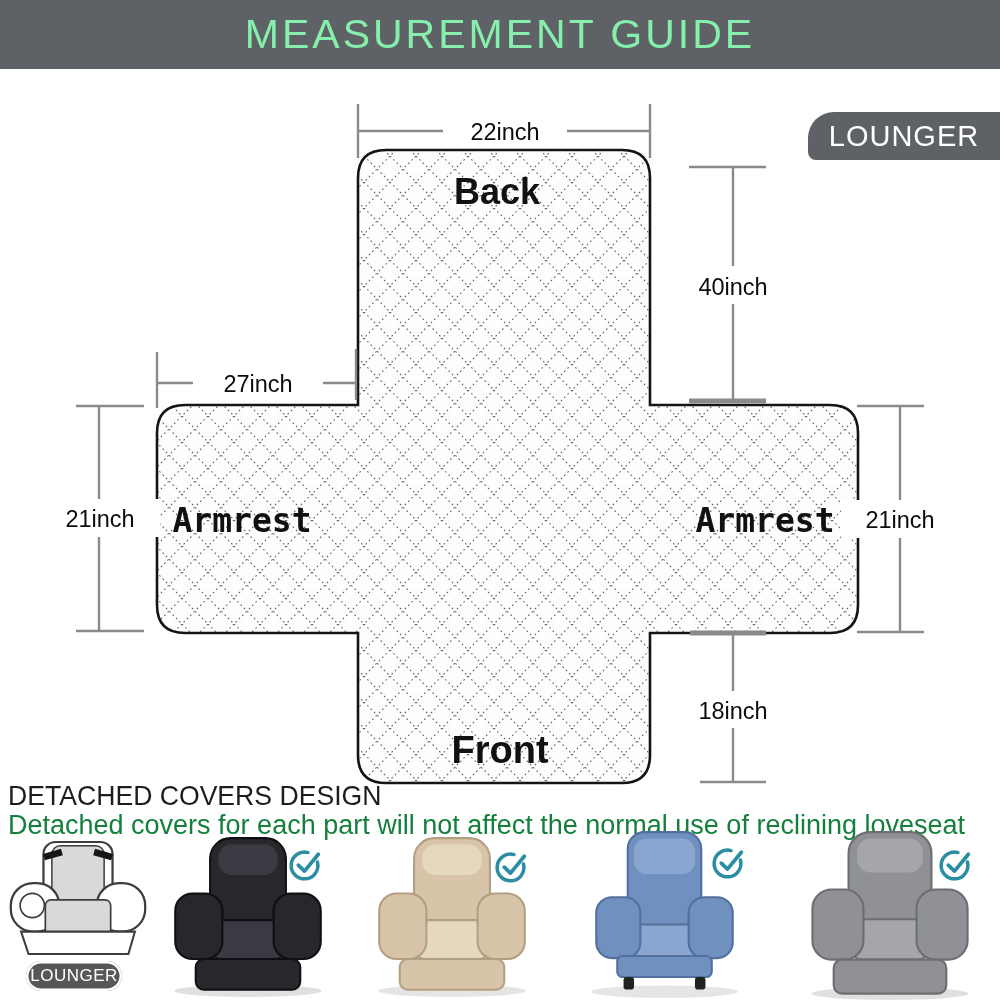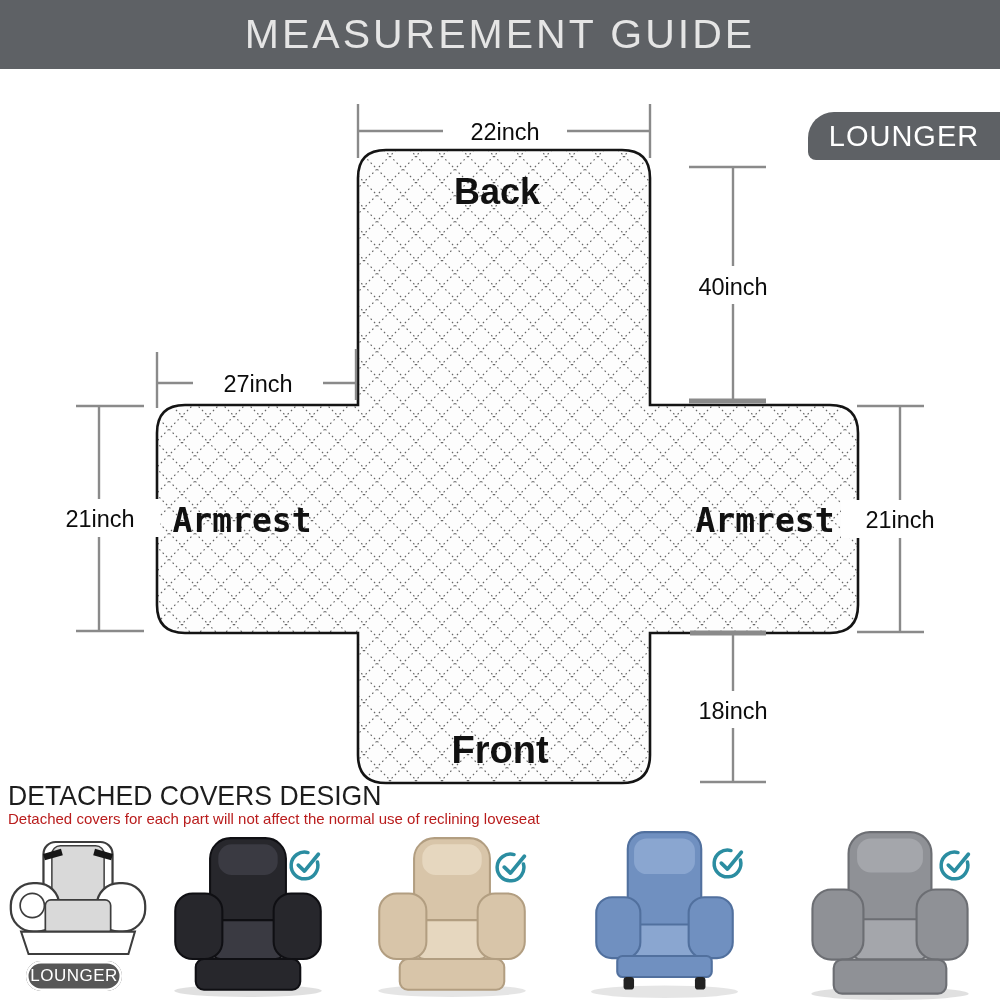--- a/index.html
+++ b/index.html
@@ -2,40 +2,40 @@
 <html><head>
 <meta charset="utf-8">
 <style>
   html,body{margin:0;padding:0;background:#fff;}
   .stage{position:relative;width:1000px;height:1000px;background:#fff;overflow:hidden;
          font-family:"Liberation Sans",sans-serif;}
 
   
   .header{position:absolute;left:0;top:0;width:1000px;height:69px;background:#5e6165;
           display:flex;align-items:center;justify-content:center;}
-  .header .title{color:#e5e5e5;font-size:41px;font-weight:400;letter-spacing:3px;text-align:right;}
+  .header .title{color:#86efac;font-size:41px;font-weight:400;letter-spacing:3px;text-align:right;}
 
   
   .lounger-tag{position:absolute;right:0;top:112px;width:192px;height:48px;background:#5e6165;
                border-radius:26px 0 0 8px;display:flex;align-items:center;justify-content:center;}
   .lounger-tag span{color:#fff;font-size:29px;letter-spacing:1px;}
 
   
   .diagram{position:absolute;left:0;top:0;width:1000px;height:1000px;}
   .mline{stroke:#8a8a8a;stroke-width:2.4;}
   .mline-thick{stroke:#8a8a8a;stroke-width:5;}
   .mlabel{font-family:"Liberation Sans",sans-serif;font-size:23.5px;fill:#0c0c0c;text-anchor:middle;}
   .seclabel{font-family:"Liberation Sans",sans-serif;font-size:36px;font-weight:bold;fill:#111;text-anchor:middle;}
   .seclabel-front{font-size:38px;}
   .seclabel-mono{font-family:"DejaVu Sans Mono",monospace;font-size:33px;font-weight:bold;fill:#111;text-anchor:middle;}
 
   
   .detached-heading{position:absolute;left:8px;top:780px;font-size:28px;color:#1d1d1d;
                     letter-spacing:0;transform:scaleX(.95);transform-origin:left;white-space:nowrap;}
-  .detached-desc{position:absolute;left:8px;top:810px;font-size:15px;color:#b91c1c;white-space:nowrap;}
+  .detached-desc{position:absolute;left:8px;top:810px;font-size:27px;color:#15803d;white-space:nowrap;}
 
   
   .chair-cell{position:absolute;height:168px;}
   .chair-cell svg.chair{display:block;}
   .check{position:absolute;width:37px;height:37px;}
   .lounger-pill{position:absolute;left:18px;top:123px;width:96px;height:30px;background:#575757;
                 border-radius:16px;box-shadow:inset 0 0 0 2.5px #fff;display:flex;align-items:center;
                 justify-content:center;}
   .lounger-pill span{color:#fff;font-size:17px;letter-spacing:.5px;}
 </style>

